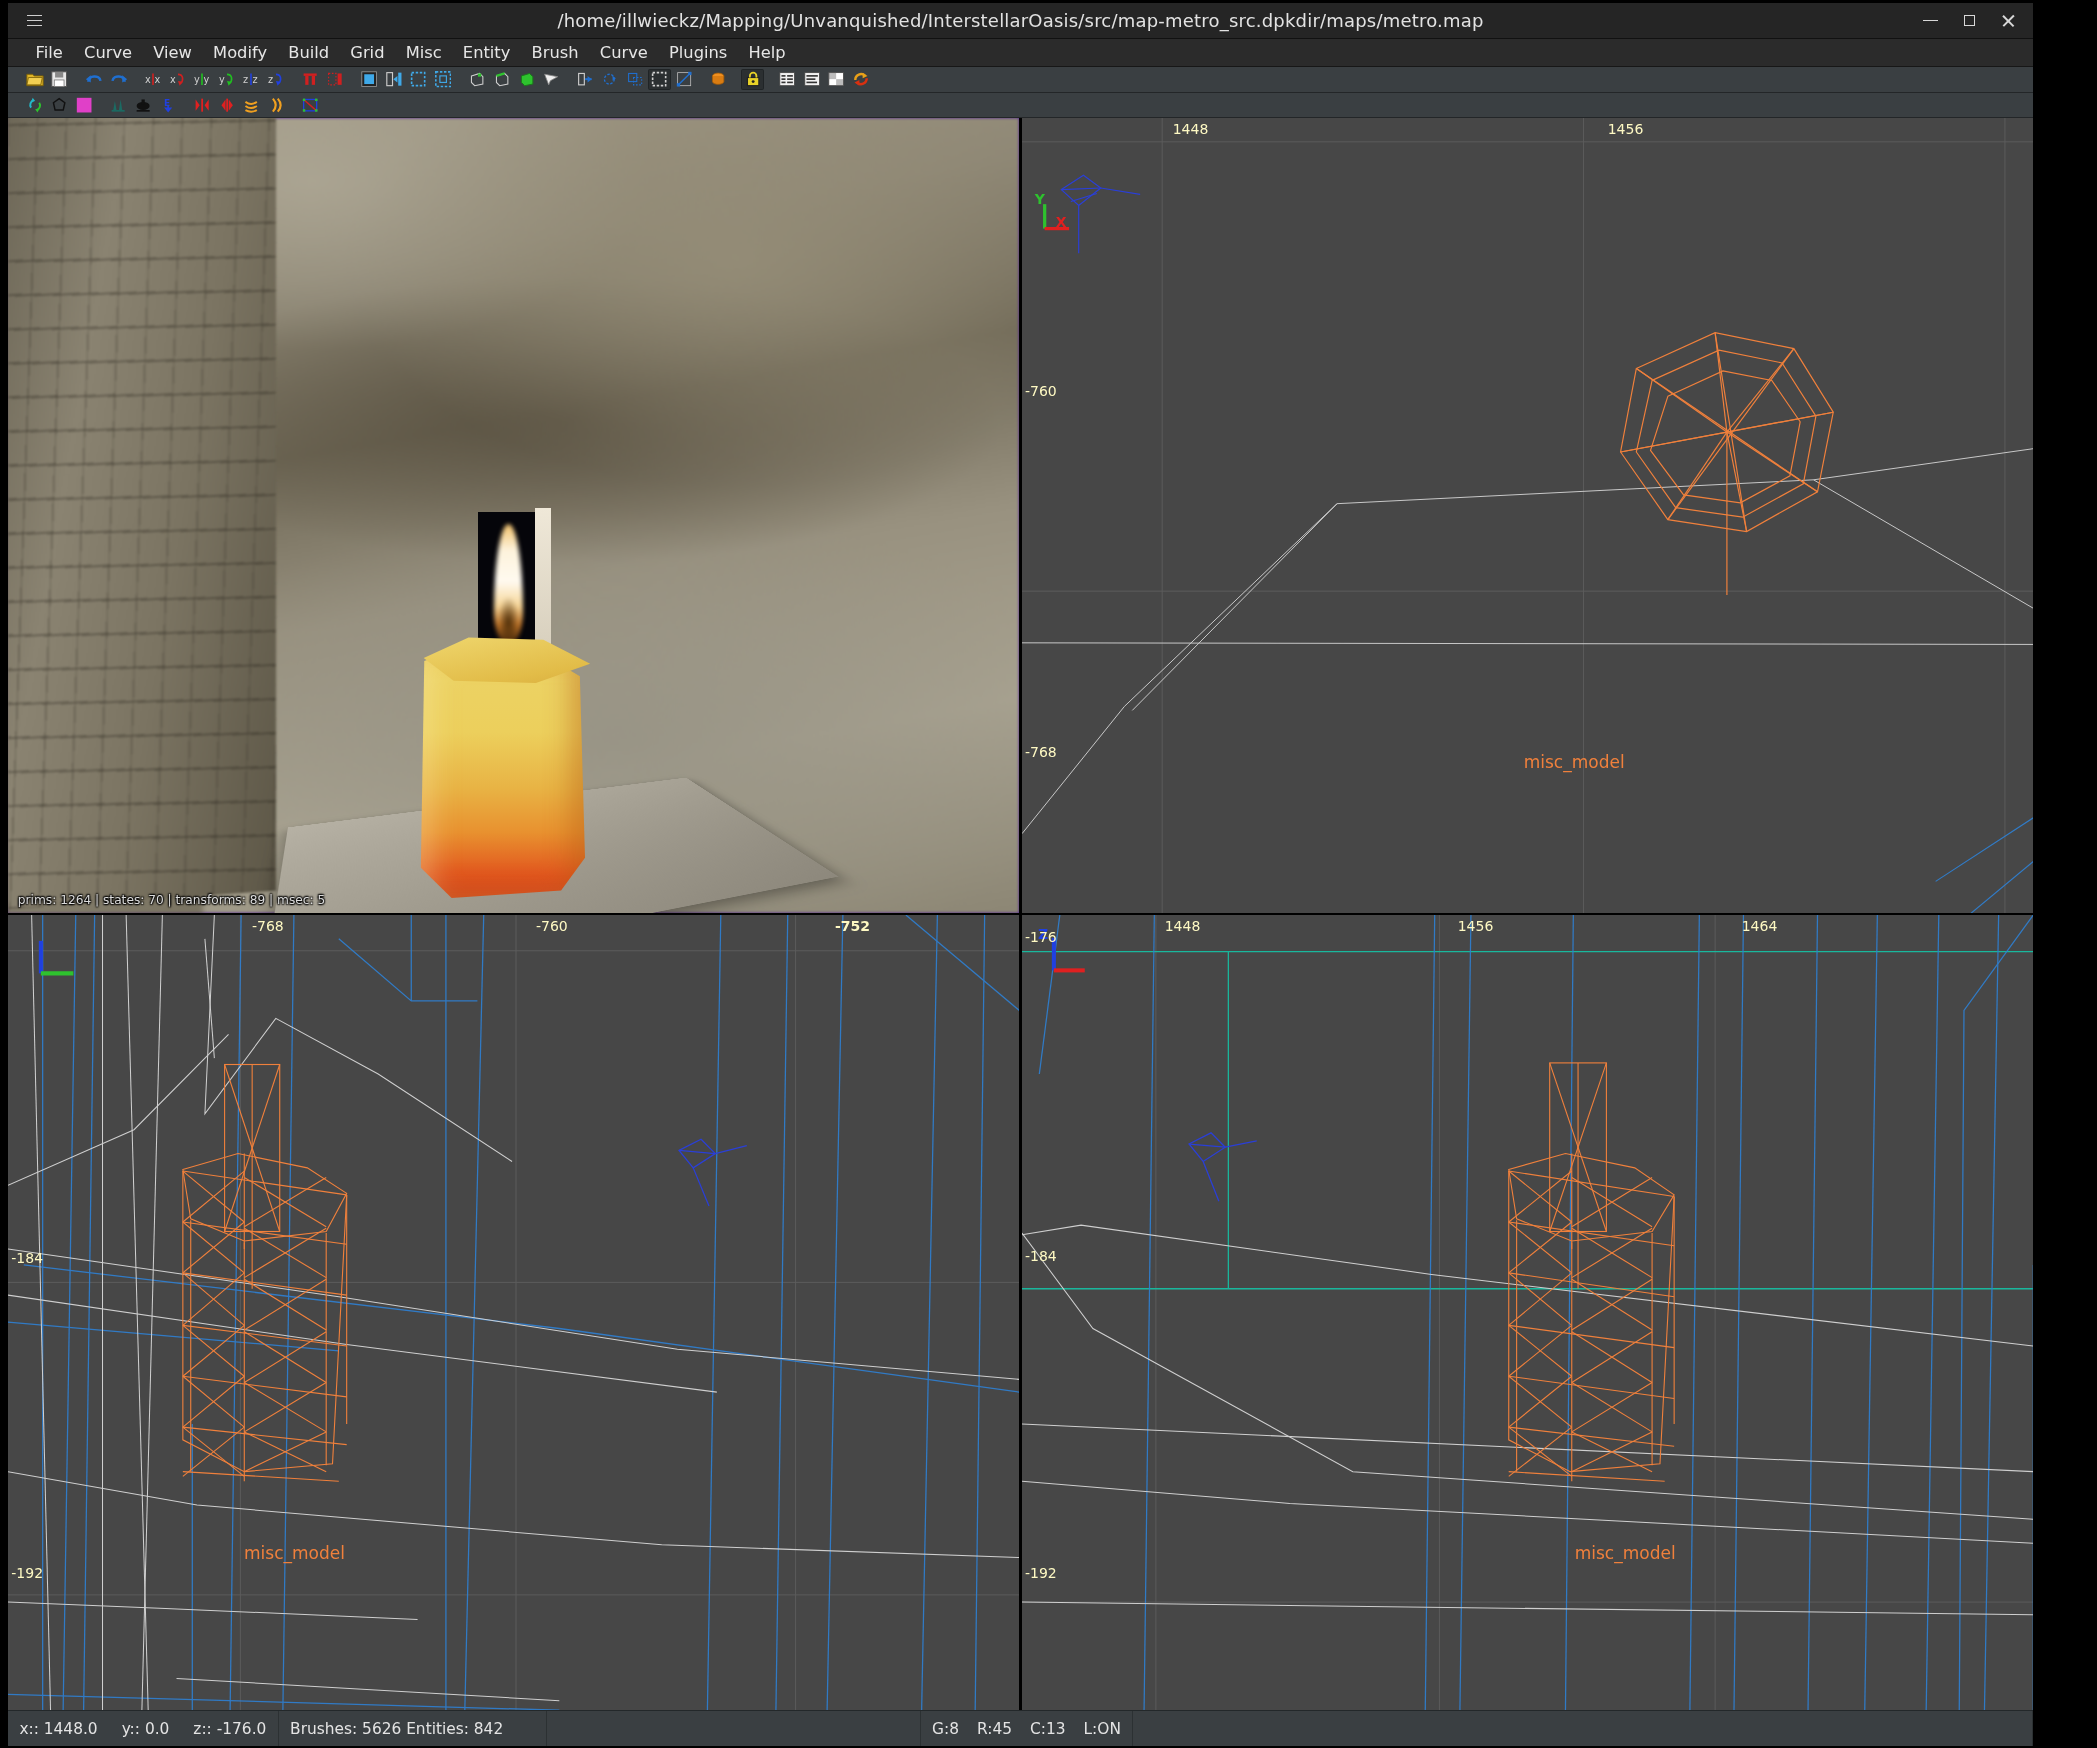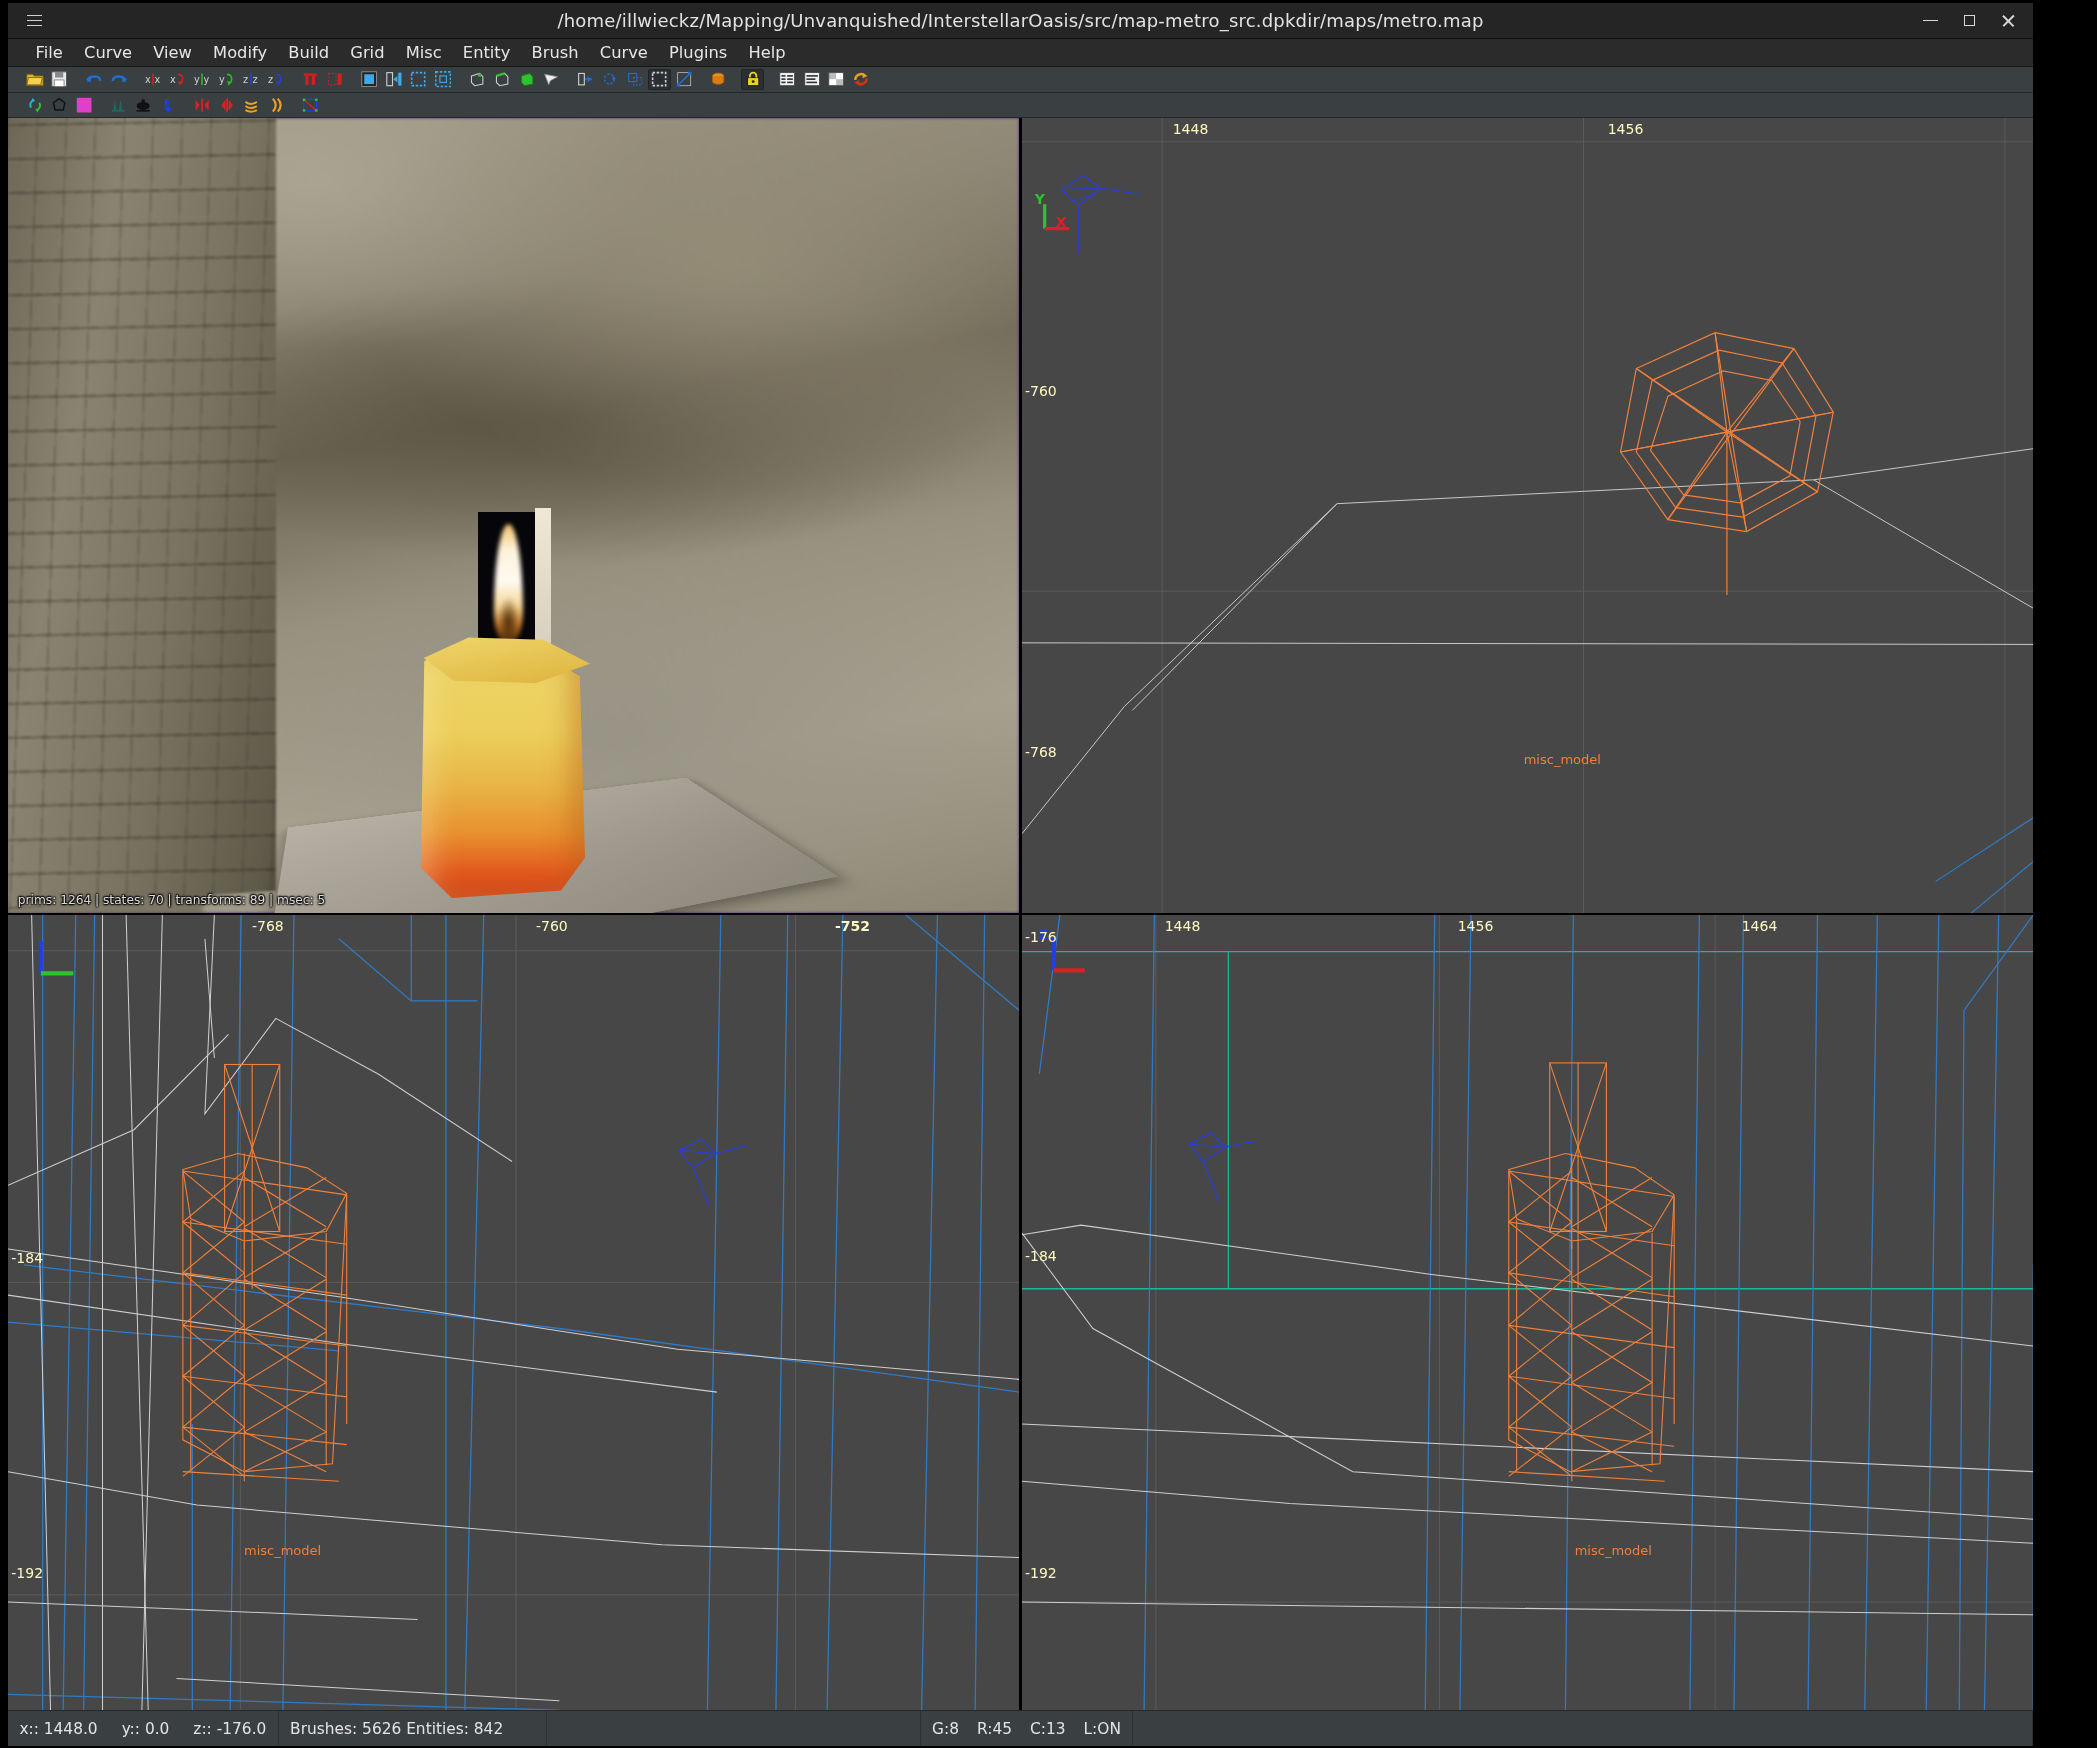--- a/index.html
+++ b/index.html
@@ -178,21 +178,21 @@
   }
 
   
   .ortho { background:#474747; }
   .ortho svg { position:absolute; inset:0; width:100%; height:100%; display:block; }
   .glabel {
     position:absolute; color:#fef9c3; font-size:14px;
     font-family:"DejaVu Sans", sans-serif; pointer-events:none; white-space:nowrap;
   }
   .modellabel {
-    position:absolute; color:#f0803c; font-size:13px;
+    position:absolute; color:#f0803c; font-size:17px;
     font-family:"DejaVu Sans", sans-serif; pointer-events:none; white-space:nowrap;
   }
   .axislabel {
     position:absolute; font-size:14px; font-weight:bold;
     font-family:"DejaVu Sans", sans-serif; pointer-events:none;
   }
 
   
   .statusbar {
     flex:0 0 36px; height:36px;

